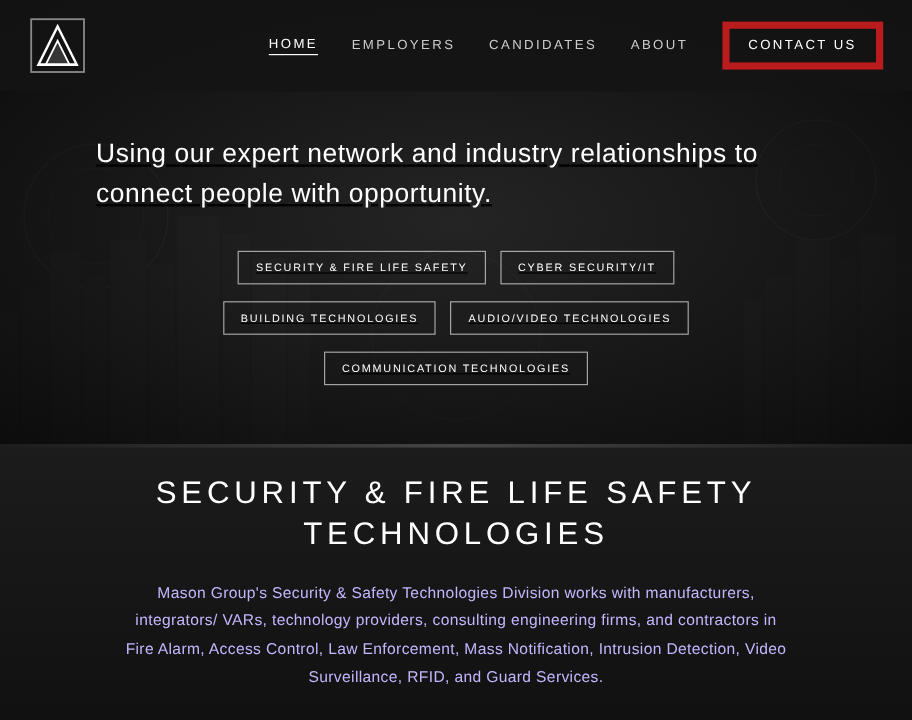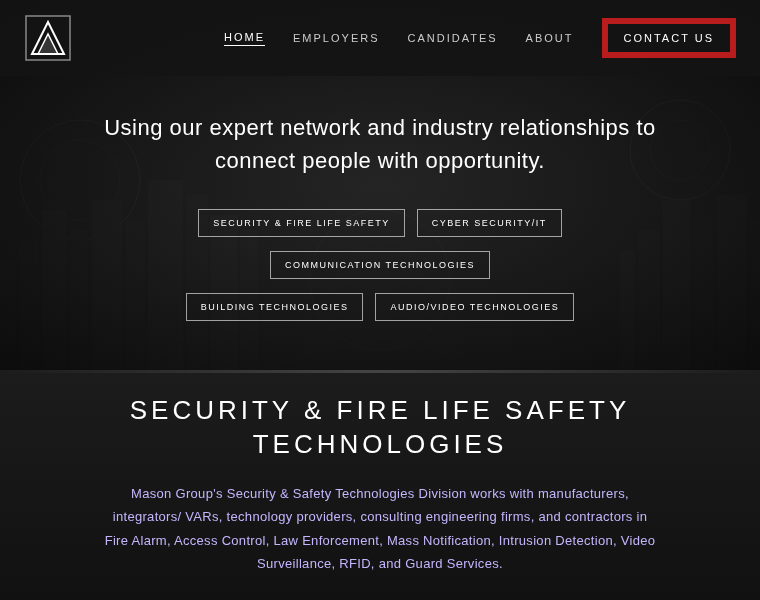--- a/index.html
+++ b/index.html
@@ -114,22 +114,22 @@
     .tech-overlay {
       position: absolute;
       top: 0; left: 0; right: 0; bottom: 0;
       z-index: 0;
       opacity: 0.08;
     }
 
     .hero-content {
       position: relative;
       z-index: 2;
-      text-align: center;
       padding: 0 80px;
+      text-decoration: underline;
     }
 
     .hero-tagline {
       color: #fff;
       font-size: 22px;
       font-weight: 300;
       line-height: 1.5;
       margin-bottom: 32px;
       letter-spacing: 0.5px;
     }
@@ -263,26 +263,26 @@
 
   <div class="hero-content">
     <p class="hero-tagline">Using our expert network and industry relationships to connect people with opportunity.</p>
 
     <div class="tags-row">
       <div class="tag">SECURITY &amp; FIRE LIFE SAFETY</div>
       <div class="tag">CYBER SECURITY/IT</div>
     </div>
 
     <div class="tags-row">
-      <div class="tag">COMMUNICATION TECHNOLOGIES</div>
-    </div>
-
-    <div class="tags-row">
       <div class="tag">BUILDING TECHNOLOGIES</div>
       <div class="tag">AUDIO/VIDEO TECHNOLOGIES</div>
+    </div>
+
+    <div class="tags-row">
+      <div class="tag">COMMUNICATION TECHNOLOGIES</div>
     </div>
   </div>
 </section>
 
 <div class="divider"></div>
 
 <section class="lower">
   <div class="lower-bg"></div>
   <div class="lower-content">
     <h2 class="section-title">

